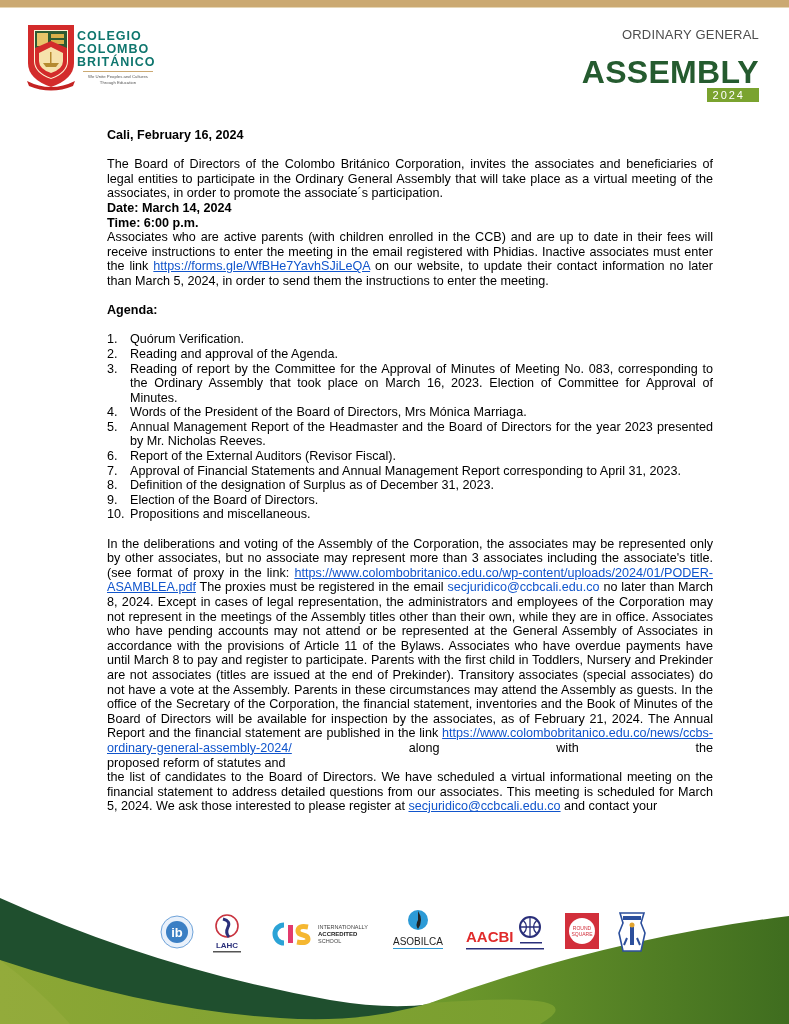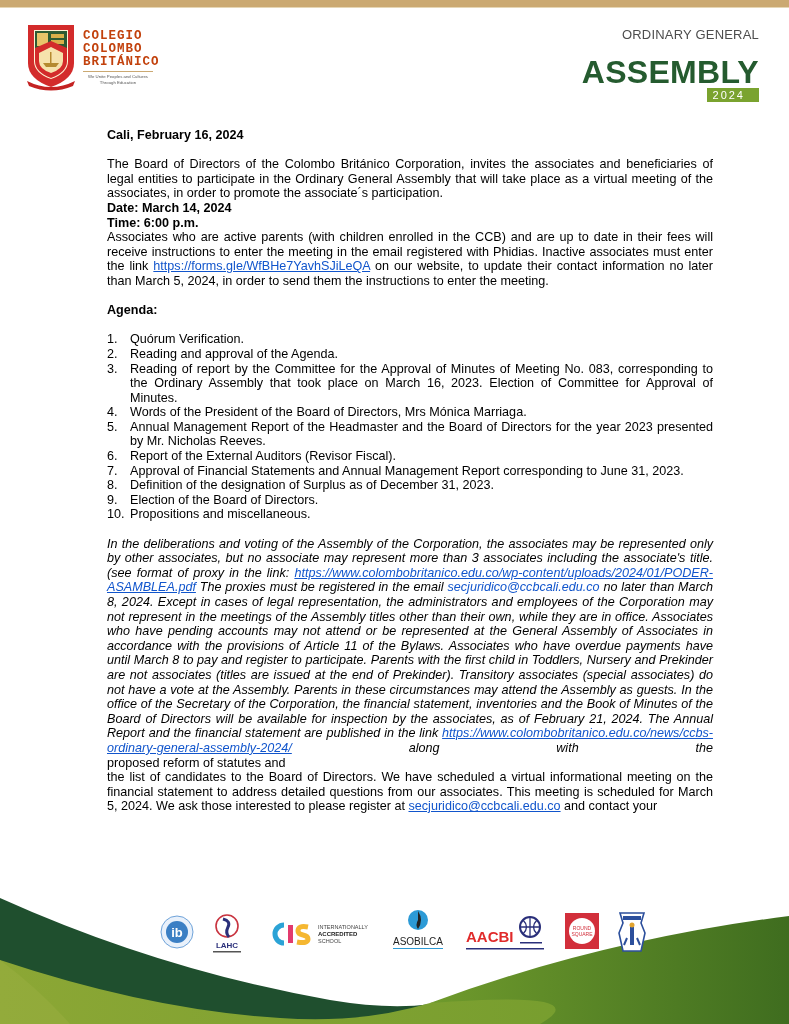--- a/index.html
+++ b/index.html
@@ -7,21 +7,21 @@
     width: 789px; height: 1024px; position: relative; overflow: hidden;
     background: #ffffff;
     font-family: "Liberation Sans", sans-serif;
     color: #000;
   }
   .top-bar { position: absolute; left: 0; top: 0; width: 789px; height: 7px; background: #cba972; border-bottom: 1px solid #e6d6b5; }
 
   
   .school-logo { position: absolute; left: 25px; top: 23px; width: 135px; height: 70px; }
   .shield { position: absolute; left: 0; top: 0; width: 52px; height: 68px; }
-  .school-name { position: absolute; left: 58px; top: 7px; font-family: Liberation Mono, monospace; font-weight: bold; font-size: 12.5px; line-height: 13px; letter-spacing: 1px; color: #c2410c; }
+  .school-name { position: absolute; left: 52px; top: 7px; font-family: Liberation Sans, sans-serif; font-weight: bold; font-size: 12.5px; line-height: 13px; letter-spacing: 1px; color: #0f766e; }
   .school-name div { white-space: nowrap; }
   .school-rule { position: absolute; left: 58px; top: 48px; width: 70px; height: 1px; background: #cba972; }
   .school-tagline { position: absolute; left: 57px; top: 51px; width: 72px; font-size: 4.3px; line-height: 5.5px; color: #555; text-align: center; }
 
   
   .assembly-logo { position: absolute; right: 30px; top: 28px; text-align: right; }
   .assembly-kicker { font-size: 13px; color: #4d4d4d; letter-spacing: 0.2px; line-height: 14px; }
   .assembly-title { font-size: 32px; font-weight: bold; color: #255b2f; letter-spacing: 0.3px; line-height: 25px; margin-top: 18px; }
   .assembly-year { display: inline-block; background: #7aa32f; color: #fff; font-size: 11px; letter-spacing: 2px; padding: 0 14px 0 6px; line-height: 14px; margin-top: 1px; }
 
@@ -30,21 +30,21 @@
   .doc p { margin: 0; text-align: justify; }
   .bold { font-weight: bold; }
   .date-line { margin-bottom: 14.6px !important; }
   a.link { color: #1155cc; text-decoration: underline; }
   .email-plain { color: #1155cc; }
   .gap { height: 14.6px; }
   .agenda-title { margin-bottom: 14.6px !important; }
   ol.agenda { margin: 0; padding: 0; list-style: none; }
   ol.agenda li { position: relative; padding-left: 23px; text-align: justify; }
   ol.agenda li .num { position: absolute; left: 0; top: 0; }
-  .last-line { text-align: justify; text-align-last: justify; font-style: italic; }
+  .last-line { text-align: justify; text-align-last: justify; }
 
   
   .footer { position: absolute; left: 0; top: 850px; width: 789px; height: 174px; }
   .footer svg { position: absolute; left: 0; top: 0; }
   .partner-logos { position: absolute; top: 59px; left: 14px; width: 789px; height: 60px; }
   .plogo { position: absolute; }
 </style>
 </head>
 <body>
 
@@ -87,21 +87,21 @@
   <p><span>Associates who are active parents (with children enrolled in the CCB) and are up to date in their fees will receive instructions to enter the meeting in the email registered with Phidias. Inactive associates must enter the link </span><a class="link">https://forms.gle/WfBHe7YavhSJiLeQA</a><span> on our website, to update their contact information no later than March 5, 2024, in order to send them the instructions to enter the meeting.</span></p>
   <div class="gap"></div>
   <p class="bold agenda-title">Agenda:</p>
   <ol class="agenda">
     <li><span class="num">1.</span><span>Quórum Verification.</span></li>
     <li><span class="num">2.</span><span>Reading and approval of the Agenda.</span></li>
     <li><span class="num">3.</span><span>Reading of report by the Committee for the Approval of Minutes of Meeting No. 083, corresponding to the Ordinary Assembly that took place on March 16, 2023. Election of Committee for Approval of Minutes.</span></li>
     <li><span class="num">4.</span><span>Words of the President of the Board of Directors, Mrs Mónica Marriaga.</span></li>
     <li><span class="num">5.</span><span>Annual Management Report of the Headmaster and the Board of Directors for the year 2023 presented by Mr. Nicholas Reeves.</span></li>
     <li><span class="num">6.</span><span>Report of the External Auditors (Revisor Fiscal).</span></li>
-    <li><span class="num">7.</span><span>Approval of Financial Statements and Annual Management Report corresponding to June 31, 2023.</span></li>
+    <li><span class="num">7.</span><span>Approval of Financial Statements and Annual Management Report corresponding to April 31, 2023.</span></li>
     <li><span class="num">8.</span><span>Definition of the designation of Surplus as of December 31, 2023.</span></li>
     <li><span class="num">9.</span><span>Election of the Board of Directors.</span></li>
     <li><span class="num">10.</span><span>Propositions and miscellaneous.</span></li>
   </ol>
   <div class="gap"></div>
   <p class="last-line"><span>In the deliberations and voting of the Assembly of the Corporation, the associates may be represented only by other associates, but no associate may represent more than 3 associates including the associate's title. (see format of proxy in the link: </span><a class="link">https://www.colombobritanico.edu.co/wp-content/uploads/2024/01/PODER-ASAMBLEA.pdf</a><span> The proxies must be registered in the email </span><span class="email-plain">secjuridico@ccbcali.edu.co</span><span> no later than March 8, 2024. Except in cases of legal representation, the administrators and employees of the Corporation may not represent in the meetings of the Assembly titles other than their own, while they are in office. Associates who have pending accounts may not attend or be represented at the General Assembly of Associates in accordance with the provisions of Article 11 of the Bylaws. Associates who have overdue payments have until March 8 to pay and register to participate. Parents with the first child in Toddlers, Nursery and Prekinder are not associates (titles are issued at the end of Prekinder). Transitory associates (special associates) do not have a vote at the Assembly. Parents in these circumstances may attend the Assembly as guests. In the office of the Secretary of the Corporation, the financial statement, inventories and the Book of Minutes of the Board of Directors will be available for inspection by the associates, as of February 21, 2024. The Annual Report and the financial statement are published in the link </span><a class="link">https://www.colombobritanico.edu.co/news/ccbs-ordinary-general-assembly-2024/</a><span> along with the</span></p>
   <p>proposed reform of statutes and</p>
   <p><span>the list of candidates to the Board of Directors. We have scheduled a virtual informational meeting on the financial statement to address detailed questions from our associates. This meeting is scheduled for March 5, 2024. We ask those interested to please register at </span><a class="link">secjuridico@ccbcali.edu.co</a><span> and contact your</span></p>
 </div>
 

